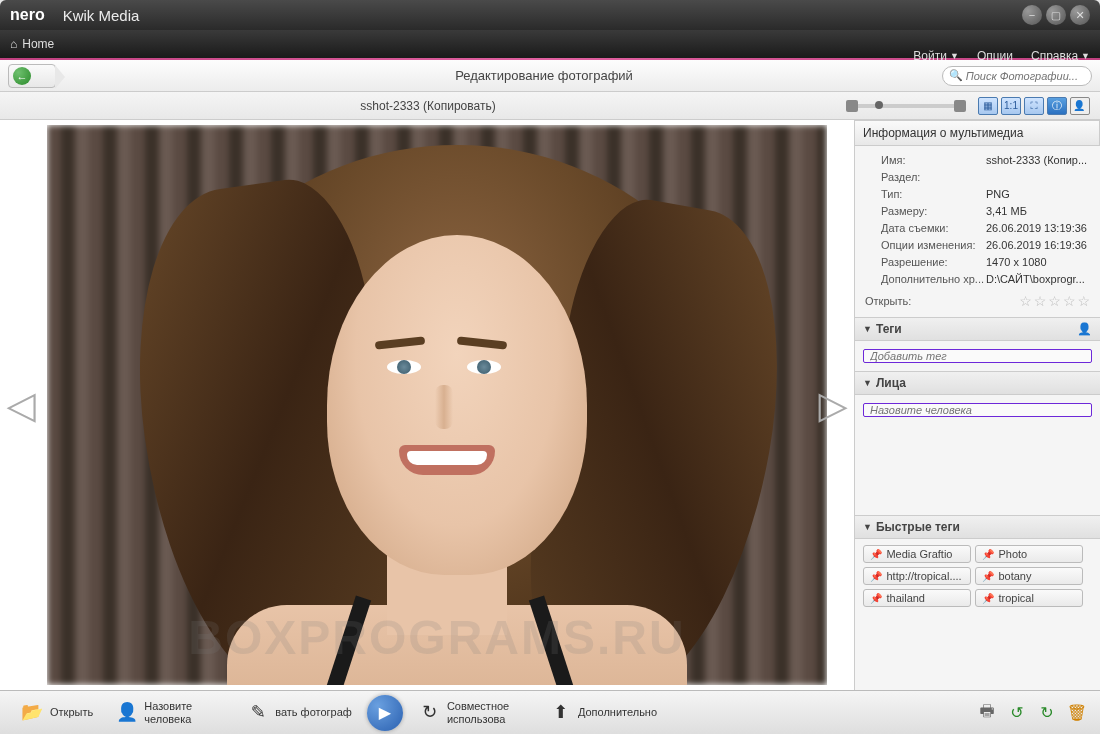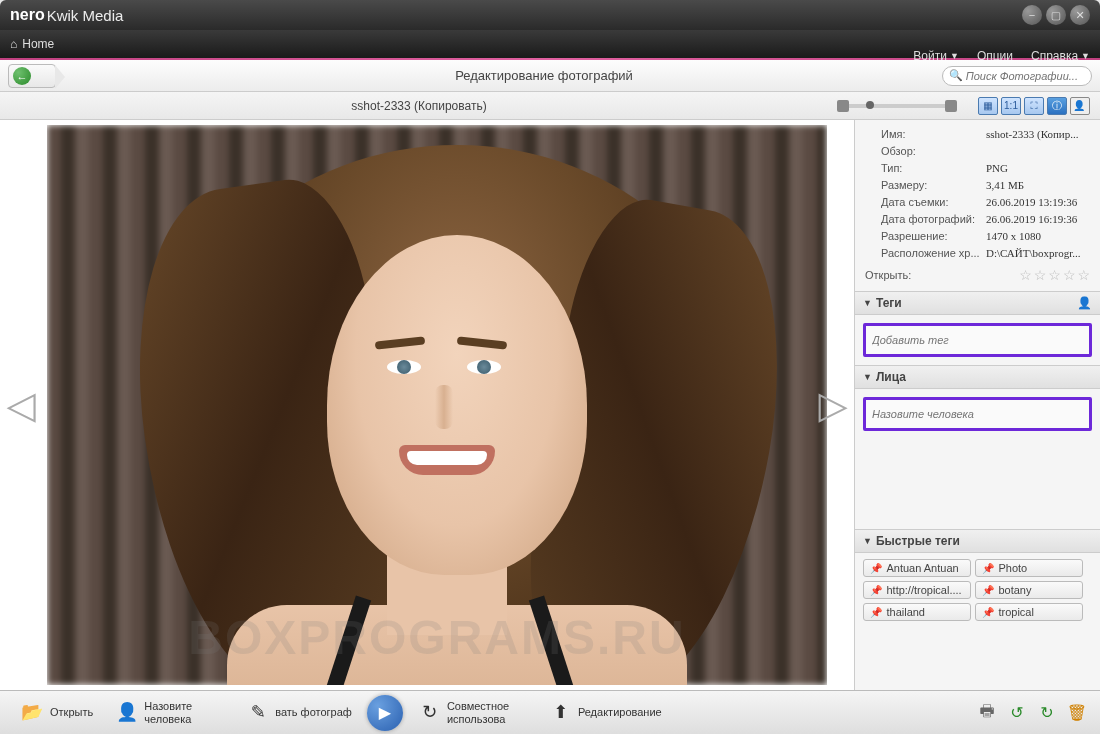--- a/index.html
+++ b/index.html
@@ -1,20 +1,20 @@
 <!DOCTYPE html>
 <html><head>
 <meta charset="utf-8">
 <style>
 * { margin:0; padding:0; box-sizing:border-box; font-family:"Segoe UI",Tahoma,sans-serif; }
 body { width:1100px; height:734px; background:#e8e8e8; overflow:hidden; position:relative; }
 
 
 .titlebar { height:30px; background:linear-gradient(to bottom,#4a4a4a,#2a2a2a); display:flex; align-items:center; padding:0 10px; color:#fff; border-top-left-radius:6px; border-top-right-radius:6px; }
-.titlebar .logo { display:flex; align-items:center; gap:2px; }
+.titlebar .logo { display:flex; align-items:center; gap:18px; }
 .titlebar .logo-text { font-weight:bold; font-size:16px; }
 .titlebar .logo-sub { font-size:15px; opacity:.9;text-align:right; }
 .titlebar .spacer { flex:1; }
 .titlebar .win-btn { width:20px; height:20px; border-radius:10px; background:radial-gradient(circle at 30% 30%,#999,#555); margin-left:4px; display:flex; align-items:center; justify-content:center; font-size:11px; color:#ddd; cursor:pointer; }
 
 
 .menubar { height:28px; background:linear-gradient(to bottom,#3a3a3a,#1a1a1a); display:flex; align-items:center; padding:0 10px; color:#ddd; font-size:12px; }
 .menubar .home-btn { display:flex; align-items:center; gap:5px; cursor:pointer; }
 .menubar .spacer { flex:1; }
 .menubar .menu-item { margin-left:18px; cursor:pointer; display:flex; align-items:center; gap:3px;margin-top:24px; }
@@ -27,21 +27,21 @@
 .crumb-row { height:32px; background:linear-gradient(to bottom,#fdfdfd,#ececec); border-bottom:1px solid #ccc; display:flex; align-items:center; padding:0 8px; position:relative; }
 .back-pill { display:flex; align-items:center; background:linear-gradient(to bottom,#fafafa,#e8e8e8); border:1px solid #bbb; border-radius:4px; padding:2px 18px 2px 4px; font-size:12px; color:#333; cursor:pointer; position:relative; }
 .back-pill::after { content:""; position:absolute; right:-10px; top:0; width:0; height:0; border-top:12px solid transparent; border-bottom:12px solid transparent; border-left:10px solid #e8e8e8; }
 .back-icon { width:18px; height:18px; border-radius:9px; background:radial-gradient(circle at 30% 30%,#6ec06e,#2a8a2a); margin-right:6px; display:flex; align-items:center; justify-content:center; color:#fff; font-size:11px; }
 .crumb-title { position:absolute; left:0; right:12px; text-align:center; font-size:13px; color:#444; pointer-events:none; }
 .search-box { margin-left:auto; width:150px; height:20px; border:1px solid #bbb; border-radius:10px; background:#fff; display:flex; align-items:center; padding:0 6px; }
 .search-box input { border:none; outline:none; font-size:11px; font-style:italic; color:#888; width:100%; background:transparent; }
 .search-icon { font-size:11px; color:#888; margin-right:3px; }
 
 
-.file-row { height:28px; background:linear-gradient(to bottom,#f5f5f5,#e8e8e8); border-bottom:1px solid #ccc; display:flex; align-items:center; padding:0 10px; font-size:12px; color:#444;gap:9px; }
+.file-row { height:28px; background:linear-gradient(to bottom,#f5f5f5,#e8e8e8); border-bottom:1px solid #ccc; display:flex; align-items:center; padding:0 10px; font-size:12px; color:#444; }
 .file-row .fname { flex:1; text-align:center; }
 .zoom-slider { width:120px; height:4px; background:#ccc; border-radius:2px; position:relative; margin-right:12px; }
 .zoom-slider::before { content:""; position:absolute; left:0; top:-4px; width:12px; height:12px; background:#888; border-radius:2px; }
 .zoom-slider .thumb { position:absolute; right:0; top:-4px; width:12px; height:12px; background:#888; border-radius:2px; }
 .zoom-slider .mid { position:absolute; left:24%; top:-3px; width:8px; height:8px; background:#666; border-radius:4px; }
 .view-btns { display:flex; gap:3px; }
 .view-btn { width:20px; height:18px; border:1px solid #4a7ab0; background:linear-gradient(to bottom,#cfe4ff,#a8c8ef); border-radius:2px; display:flex; align-items:center; justify-content:center; font-size:10px; color:#2a5a9a; cursor:pointer; }
 
 
 .main { display:flex; height:570px; }
@@ -72,30 +72,30 @@
 
 .nav-arrow { position:absolute; top:50%; width:30px; height:60px; transform:translateY(-50%); display:flex; align-items:center; justify-content:center; cursor:pointer; color:#aaa; font-size:38px; }
 .nav-arrow.left { left:6px; } .nav-arrow.right { right:6px; }
 
 
 .side { width:246px; background:#f5f5f5; border-left:1px solid #ccc; overflow-y:auto; font-size:11px; }
 .panel-header { background:linear-gradient(to bottom,#fafafa,#e8e8e8); border:1px solid #ccc; border-left:none; padding:5px 8px; font-size:12px; color:#333; }
 .meta { padding:8px 10px; }
 .meta-row { display:flex; margin-bottom:5px; color:#555; }
 .meta-row .k { width:105px;margin-left:16px; }
-.meta-row .v { flex:1; color:#333;font-family:Liberation Serif, serif; }
+.meta-row .v { flex:1; color:#333; }
 .rating-row { display:flex; align-items:center; margin-top:8px; color:#555;}
 .rating-row .stars { margin-left:auto; display:flex; gap:2px; }
 .star { color:#bbb; font-size:14px; cursor:pointer; }
 
 .section-header { background:linear-gradient(to bottom,#f0f0f0,#e0e0e0); border-top:1px solid #ccc; border-bottom:1px solid #ccc; padding:4px 8px; font-weight:bold; color:#444; display:flex; align-items:center; gap:4px; font-size:12px;}
 .section-header .carat { font-size:9px; }
 .section-header .sec-icon { margin-left:auto; font-size:12px; }
 .tag-input { margin:8px; }
-.tag-input input { width:100%; border:3px solid #6d28d9; background:#fafafa; padding:8px 6px; font-size:11px; font-style:italic; color:#888; border-radius:2px; }
+.tag-input input { width:100%; border:1px solid #6d28d9; background:#fafafa; padding:0 6px; font-size:11px; font-style:italic; color:#888; border-radius:2px; }
 
 .quick-tags { padding:6px 8px; display:flex; flex-wrap:wrap; gap:4px; }
 .qtag { border:1px solid #bbb; background:linear-gradient(to bottom,#fafafa,#eaeaea); border-radius:3px; padding:2px 6px; display:flex; align-items:center; gap:4px; color:#444; cursor:pointer; width:108px; overflow:hidden; white-space:nowrap; text-overflow:ellipsis; }
 .qtag .pin { color:#888; font-size:10px; }
 
 
 .bottom { position:absolute; left:0; right:0; bottom:0; height:44px; background:linear-gradient(to bottom,#f5f5f5,#dedede); border-top:1px solid #bbb; display:flex; align-items:center; padding:0 12px; }
 .bbtn { display:flex; align-items:center; gap:5px; padding:3px 8px; border:1px solid transparent; border-radius:3px; cursor:pointer; font-size:11px; color:#333; line-height:1.1; }
 .bbtn .bicon { width:24px; height:24px; display:flex; align-items:center; justify-content:center; font-size:18px; }
 .bbtn .btxt { max-width:80px; }
@@ -187,51 +187,52 @@
       <div class="mouth"></div>
         <div class="teeth"></div>
       <div class="strap l"></div>
         <div class="strap r"></div>
       <div class="watermark">BOXPROGRAMS.RU</div>
     </div>
     <div class="nav-arrow right">▷</div>
   </div>
 
   <div class="side">
+    <div class="panel-header">Информация о мультимедиа</div>
     <div class="meta" id="meta-rows">
         <div class="meta-row">
           <span class="k">Имя:</span>
           <span class="v">sshot-2333 (Копир...</span>
         </div>
         <div class="meta-row">
-          <span class="k">Обзор:</span>
+          <span class="k">Раздел:</span>
           <span class="v"></span>
         </div>
         <div class="meta-row">
           <span class="k">Тип:</span>
           <span class="v">PNG</span>
         </div>
         <div class="meta-row">
           <span class="k">Размеру:</span>
           <span class="v">3,41 МБ</span>
         </div>
         <div class="meta-row">
           <span class="k">Дата съемки:</span>
           <span class="v">26.06.2019 13:19:36</span>
         </div>
         <div class="meta-row">
-          <span class="k">Дата фотографий:</span>
+          <span class="k">Опции изменения:</span>
           <span class="v">26.06.2019 16:19:36</span>
         </div>
         <div class="meta-row">
           <span class="k">Разрешение:</span>
           <span class="v">1470 x 1080</span>
         </div>
         <div class="meta-row">
-          <span class="k">Расположение хр...</span>
+          <span class="k">Дополнительно хр...</span>
           <span class="v">D:\САЙТ\boxprogr...</span>
         </div>
         <div class="rating-row">
           <span>Открыть:</span>
           <span class="stars">
             <span class="star">☆</span>
             <span class="star">☆</span>
             <span class="star">☆</span>
             <span class="star">☆</span>
             <span class="star">☆</span>
@@ -254,21 +255,21 @@
 
     <div style="height:90px"></div>
 
     <div class="section-header">
       <span class="carat">▼</span>
       <span>Быстрые теги</span>
     </div>
     <div class="quick-tags" id="qtags">
         <div class="qtag">
           <span class="pin">📌</span>
-          <span>Antuan Antuan</span>
+          <span>Media Graftio</span>
         </div>
         <div class="qtag">
           <span class="pin">📌</span>
           <span>Photo</span>
         </div>
         <div class="qtag">
           <span class="pin">📌</span>
           <span>http://tropical....</span>
         </div>
         <div class="qtag">
@@ -304,21 +305,21 @@
       </div>
     </div>
   <div class="play-btn">▶</div>
   <div id="bbtns2" style="display:flex;gap:4px">
       <div class="bbtn">
         <span class="bicon">↻</span>
         <span class="btxt">Совместное использова</span>
       </div>
       <div class="bbtn">
         <span class="bicon">⬆</span>
-        <span class="btxt">Редактирование</span>
+        <span class="btxt">Дополнительно</span>
       </div>
     </div>
   <div class="spacer"></div>
   <div class="bot-icon">🖶</div>
   <div class="bot-icon" style="color:#2a8a2a">↺</div>
   <div class="bot-icon" style="color:#2a8a2a">↻</div>
   <div class="bot-icon" style="color:#d08000">🗑</div>
 </div>
 
 </body></html>

